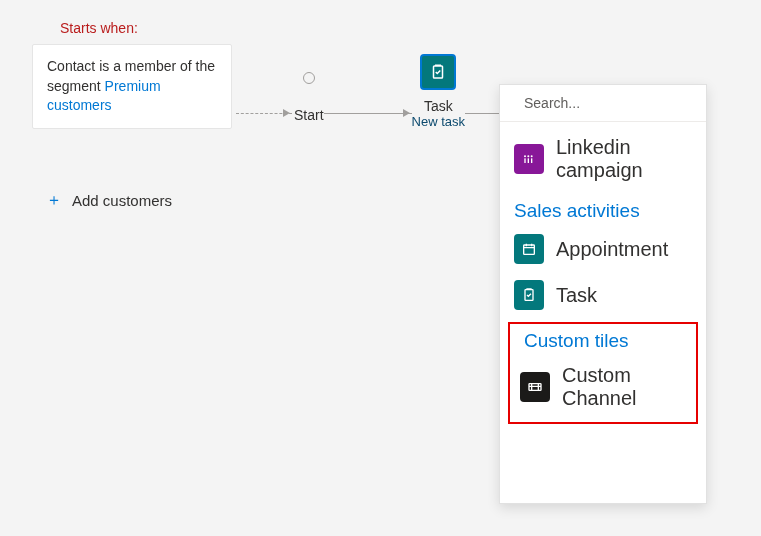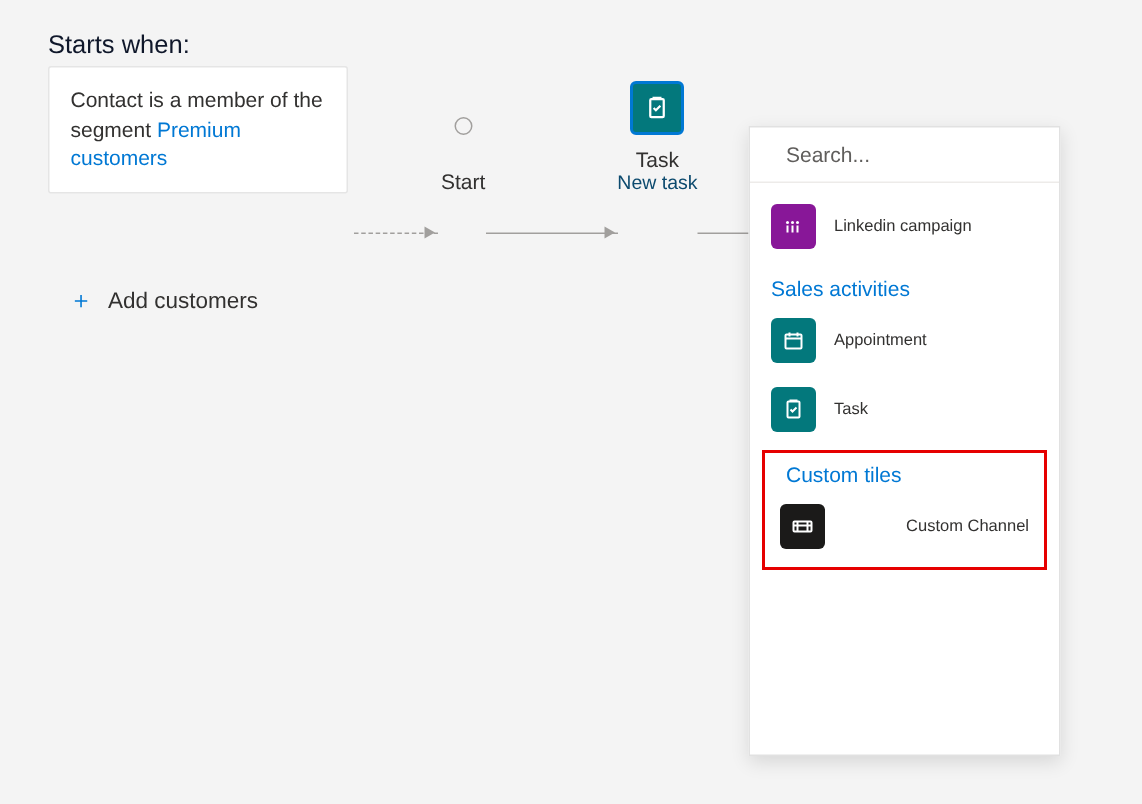--- a/index.html
+++ b/index.html
@@ -13,43 +13,44 @@
       font-size: 14px;
       color: #323130;
     }
     .canvas {
       position: relative;
       width: 100%;
       height: 100%;
       padding: 20px 32px;
     }
     .starts-when {
-      color: #0f172a;
-      font-size: 17px;
+      color: #b91c1c;
+      font-size: 14px;
       margin-bottom: 6px;
+      margin-left: 28px;
     }
     .trigger-card {
       background: #fff;
       border: 1px solid #e5e5e5;
       border-radius: 2px;
       padding: 12px 14px;
       width: 200px;
       line-height: 1.4;
       font-size: 14px;
       color: #323130;
     }
     .trigger-card .link {
       color: #0078d4;
     }
     .flow-row {
       position: absolute;
       top: 44px;
       left: 32px;
       display: flex;
-      align-items: flex-end;
+      align-items: center;
     }
     .flow-node {
       display: flex;
       flex-direction: column;
       align-items: center;
       position: relative;
     }
     .conn-dashed {
       border-top: 1.5px dashed #a19f9d;
       width: 56px;
@@ -172,24 +173,24 @@
       border-radius: 4px;
       display: flex;
       align-items: center;
       justify-content: center;
       flex-shrink: 0;
     }
     .tile-icon svg { width: 16px; height: 16px; }
     .bg-purple { background: #881798; }
     .bg-teal { background: #03787c; }
     .bg-black { background: #1b1a19; }
-    .tile-label { font-size: 11px; }
+    .tile-label { font-size: 20px; }
     .section-head {
       color: #0078d4;
-      font-size: 14px;
+      font-size: 19px;
       padding: 10px 14px 4px;
     }
     .highlight-box {
       border: 2.5px solid #e60000;
       margin: 4px 8px 6px;
       padding-bottom: 4px;
     }
     .highlight-box .section-head { padding-top: 6px; }
     .highlight-box .tile-row { padding-left: 10px; padding-right: 10px; justify-content: space-between; }
   </style>

